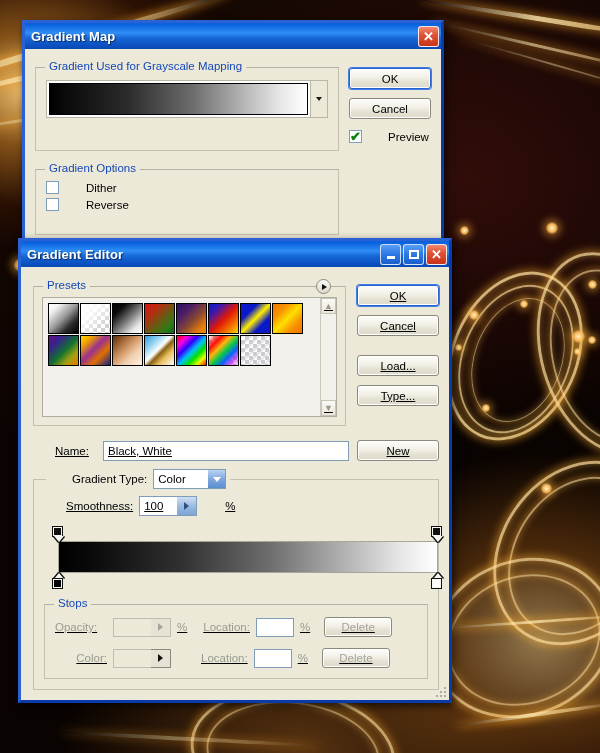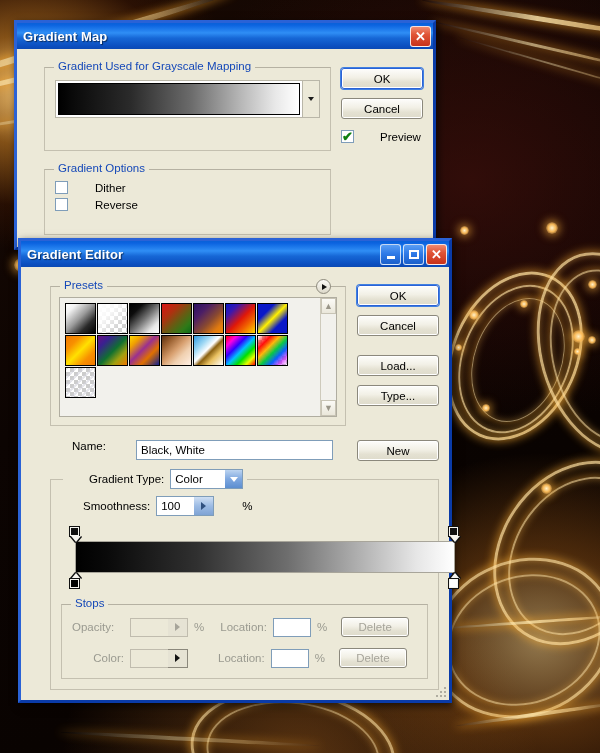--- a/index.html
+++ b/index.html
@@ -89,21 +89,21 @@
     background: linear-gradient(180deg, #5a9ef4 0%, #2f7be8 45%, #1a5fca 100%);
   }
   .winbtn.close {
     background: linear-gradient(180deg, #f08a70 0%, #e05436 40%, #c8321a 100%);
     border-color: rgba(255,255,255,0.85);
   }
   .winbtn .glyph-min { width: 8px; height: 3px; background: #fff; margin-top: 7px; }
   .winbtn .glyph-max { width: 10px; height: 9px; border: 2px solid #fff; box-sizing: border-box; }
   .winbtn .glyph-close { font-size: 13px; line-height: 13px; font-family: "Liberation Sans", sans-serif; }
 
-  .dlg-body { padding: 8px; position: relative; margin-left: 17px; }
+  .dlg-body { padding: 8px; position: relative; }
 
   
   .group {
     border: 1px solid #c4c0b0;
     border-top-color: #b5b1a2;
     position: relative;
     margin-top: 9px;
     padding: 10px;
     background: transparent;
   }
@@ -163,21 +163,21 @@
     position: relative;
   }
   .cb .tick {
     color: #108010; font-size: 13px; line-height: 11px; font-weight: bold;
   }
   .tri-down { width:0;height:0;border-left:3.5px solid transparent;border-right:3.5px solid transparent;border-top:4px solid #1b1b1b; }
   .tri-right { width:0;height:0;border-top:4px solid transparent;border-bottom:4px solid transparent;border-left:5px solid #2c3e70; }
   .tri-right.dim { border-left-color: #a6a49a; }
 
   
-  #gradient-map { left: 14px; top: 20px; width: 416px; }
+  #gradient-map { left: 22px; top: 20px; width: 416px; }
   #gm-preview-wrap { display: flex; height: 38px; }
   #gm-preview {
     flex: 1;
     border: 1px solid #000;
     background: linear-gradient(90deg, #000000 0%, #0a0a0a 6%, #2b2b2b 30%, #6b6b6b 55%, #b8b8b8 76%, #e8e8e8 90%, #ffffff 100%);
     box-sizing: border-box;
   }
   #gm-preview-outer {
     flex: 1;
     border: 1px solid #b9b6a8;
@@ -421,21 +421,21 @@
           </div>
         <div class="winbtn max">
             <span class="glyph-max"></span>
           </div>
         <div class="winbtn close">
             <span class="glyph-close">✕</span>
           </div>
       </div>
     </div>
 
-    <div class="dlg-body" style="padding:10px 10px 10px 12px;">
+    <div class="dlg-body" style="padding:10px 10px 10px 12px;text-decoration:underline;">
 
       <div style="display:flex;gap:11px;">
 
         <div style="flex:1;min-width:0;">
 
           <div class="group" style="margin-top:9px;padding:10px 8px 8px 8px;">
             <span class="legend">Presets</span>
             <div id="presets-menu-btn">
                 <span class="tri-right-sm"></span>
               </div>
@@ -476,21 +476,21 @@
         </div>
 
         <div style="width:82px;padding-top:8px;">
           <div class="btn default" style="height:21px;">OK</div>
           <div class="btn" style="height:21px;margin-top:9px;">Cancel</div>
           <div class="btn" style="height:21px;margin-top:19px;">Load...</div>
           <div class="btn" style="height:21px;margin-top:9px;">Type...</div>
         </div>
       </div>
 
-      <div style="display:flex;gap:24px;margin-top:14px;">
+      <div style="display:flex;align-items:center;gap:8px;margin-top:14px;">
         <span class="lbl" style="width:40px;">Name:</span>
         <div class="field" style="flex:1;height:20px;">Black, White</div>
         <div class="btn" style="width:82px;height:21px;">New</div>
       </div>
 
       <div class="group" style="margin-top:18px;padding:12px 10px 10px 10px;border-top:1px solid #c4c0b0;">
         <div style="position:absolute;top:-11px;left:12px;background:#ece9d8;padding:0 4px;display:flex;align-items:center;gap:6px;">
           <span class="lbl">Gradient Type:</span>
           <div style="display:flex;height:20px;">
             <div class="field" style="width:55px;border-right:none;">Color</div>

